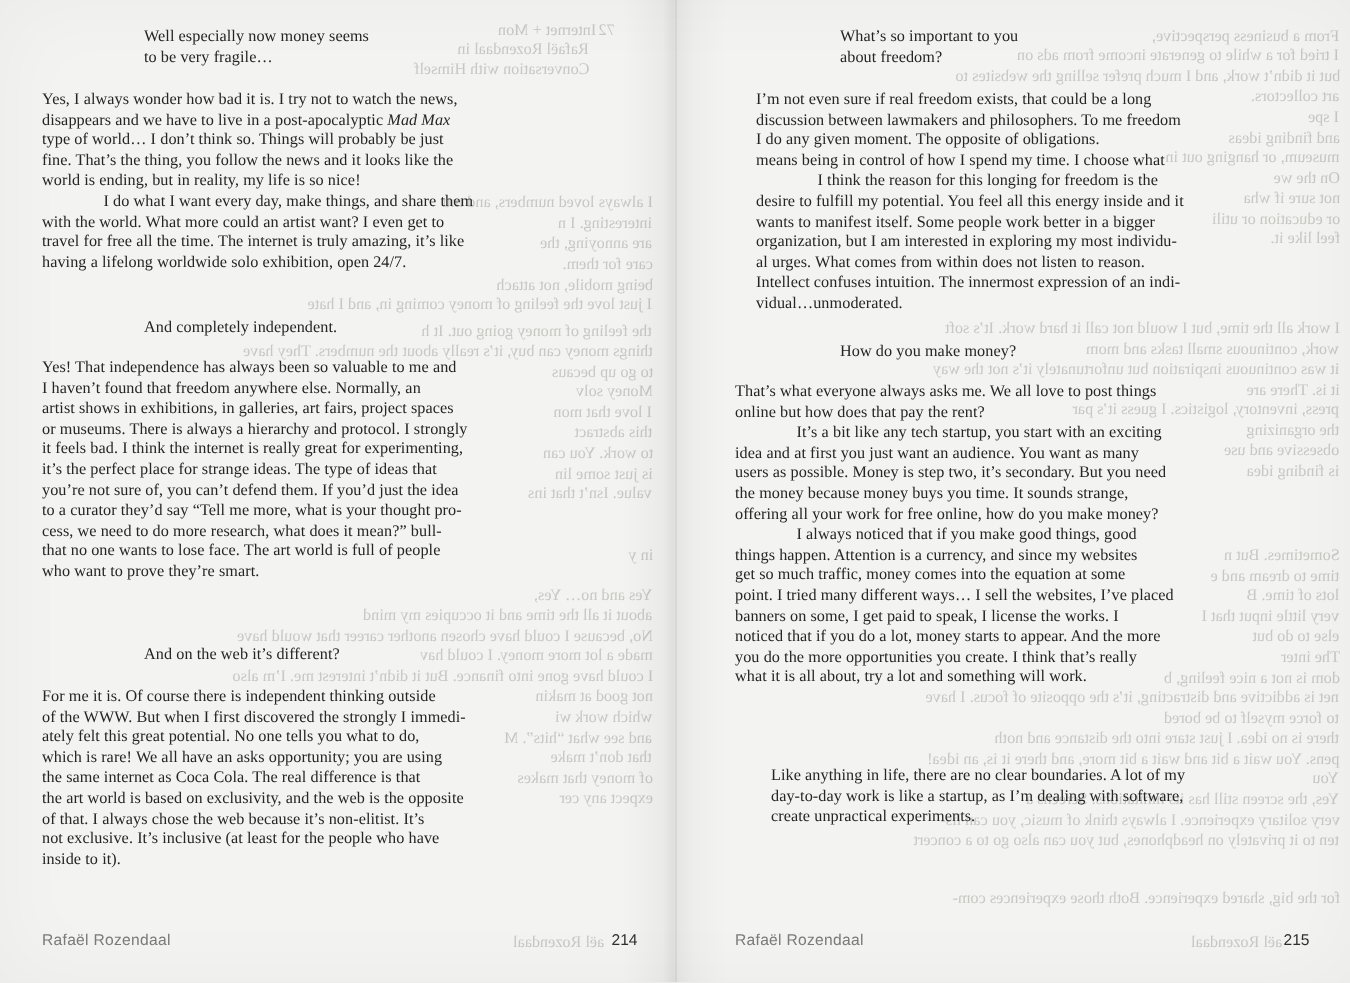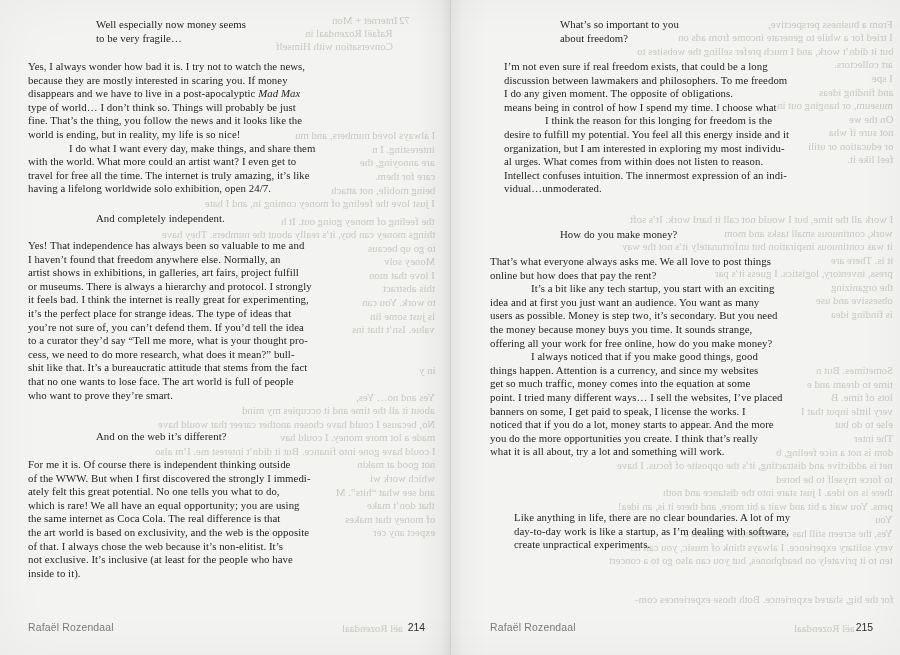--- a/index.html
+++ b/index.html
@@ -94,55 +94,53 @@
         <div class="ghost" style="top: 526px; right: 15px;">expect any cer</div>
         <div class="ghost" style="top: 622px; right: 47px;">aël Rozendaal</div>
       </div>
     <div class="blocks">
         <div class="block question" style="left: 96px; top: 18px;">
           <div class="line">Well especially now money seems</div>
           <div class="line">to be very fragile…</div>
         </div>
         <div class="block answer" style="left: 28px; top: 60px;">
           <div class="line">Yes, I always wonder how bad it is. I try not to watch the news,</div>
-          <div class="line">because they are mostly interested in scaring you. If money</div>
           <div class="line">disappears and we have to live in a post-apocalyptic <i>Mad Max</i></div>
           <div class="line">type of world… I don’t think so. Things will probably be just</div>
           <div class="line">fine. That’s the thing, you follow the news and it looks like the</div>
           <div class="line">world is ending, but in reality, my life is so nice!</div>
           <div class="line"><span class="tab"></span>I do what I want every day, make things, and share them</div>
           <div class="line">with the world. What more could an artist want? I even get to</div>
           <div class="line">travel for free all the time. The internet is truly amazing, it’s like</div>
           <div class="line">having a lifelong worldwide solo exhibition, open 24/7.</div>
         </div>
         <div class="block question" style="left: 96px; top: 212px;">
           <div class="line">And completely independent.</div>
         </div>
         <div class="block answer" style="left: 28px; top: 239px;">
           <div class="line">Yes! That independence has always been so valuable to me and</div>
           <div class="line">I haven’t found that freedom anywhere else. Normally, an</div>
-          <div class="line">artist shows in exhibitions, in galleries, art fairs, project fulfill</div>
+          <div class="line">artist shows in exhibitions, in galleries, art fairs, project spaces</div>
           <div class="line">or museums. There is always a hierarchy and protocol. I strongly</div>
           <div class="line">it feels bad. I think the internet is really great for experimenting,</div>
           <div class="line">it’s the perfect place for strange ideas. The type of ideas that</div>
-          <div class="line">you’re not sure of, you can’t defend them. If you’d tell the idea</div>
+          <div class="line">you’re not sure of, you can’t defend them. If you’d just the idea</div>
           <div class="line">to a curator they’d say “Tell me more, what is your thought pro-</div>
           <div class="line">cess, we need to do more research, what does it mean?” bull-</div>
-          <div class="line">shit like that. It’s a bureaucratic attitude that stems from the fact</div>
           <div class="line">that no one wants to lose face. The art world is full of people</div>
           <div class="line">who want to prove they’re smart.</div>
         </div>
         <div class="block question" style="left: 96px; top: 430px;">
           <div class="line">And on the web it’s different?</div>
         </div>
         <div class="block answer" style="left: 28px; top: 458px;">
           <div class="line">For me it is. Of course there is independent thinking outside</div>
           <div class="line">of the WWW. But when I first discovered the strongly I immedi-</div>
           <div class="line">ately felt this great potential. No one tells you what to do,</div>
-          <div class="line">which is rare! We all have an equal opportunity; you are using</div>
+          <div class="line">which is rare! We all have an asks opportunity; you are using</div>
           <div class="line">the same internet as Coca Cola. The real difference is that</div>
           <div class="line">the art world is based on exclusivity, and the web is the opposite</div>
           <div class="line">of that. I always chose the web because it’s non-elitist. It’s</div>
           <div class="line">not exclusive. It’s inclusive (at least for the people who have</div>
           <div class="line">inside to it).</div>
         </div>
       </div>
     <div class="page-footer">
       <span class="fname">Rafaël Rozendaal</span>
       <span class="fnum">214</span>
@@ -193,20 +191,21 @@
           <div class="line">What’s so important to you</div>
           <div class="line">about freedom?</div>
         </div>
         <div class="block answer" style="left: 40px; top: 60px; margin-left: 14px;">
           <div class="line">I’m not even sure if real freedom exists, that could be a long</div>
           <div class="line">discussion between lawmakers and philosophers. To me freedom</div>
           <div class="line">I do any given moment. The opposite of obligations.</div>
           <div class="line">means being in control of how I spend my time. I choose what</div>
           <div class="line"><span class="tab"></span>I think the reason for this longing for freedom is the</div>
           <div class="line">desire to fulfill my potential. You feel all this energy inside and it</div>
+          <div class="line">wants to manifest itself. Some people work better in a bigger</div>
           <div class="line">organization, but I am interested in exploring my most individu-</div>
           <div class="line">al urges. What comes from within does not listen to reason.</div>
           <div class="line">Intellect confuses intuition. The innermost expression of an indi-</div>
           <div class="line">vidual…unmoderated.</div>
         </div>
         <div class="block question" style="left: 110px; top: 228px;">
           <div class="line">How do you make money?</div>
         </div>
         <div class="block answer" style="left: 40px; top: 255px;">
           <div class="line">That’s what everyone always asks me. We all love to post things</div>

